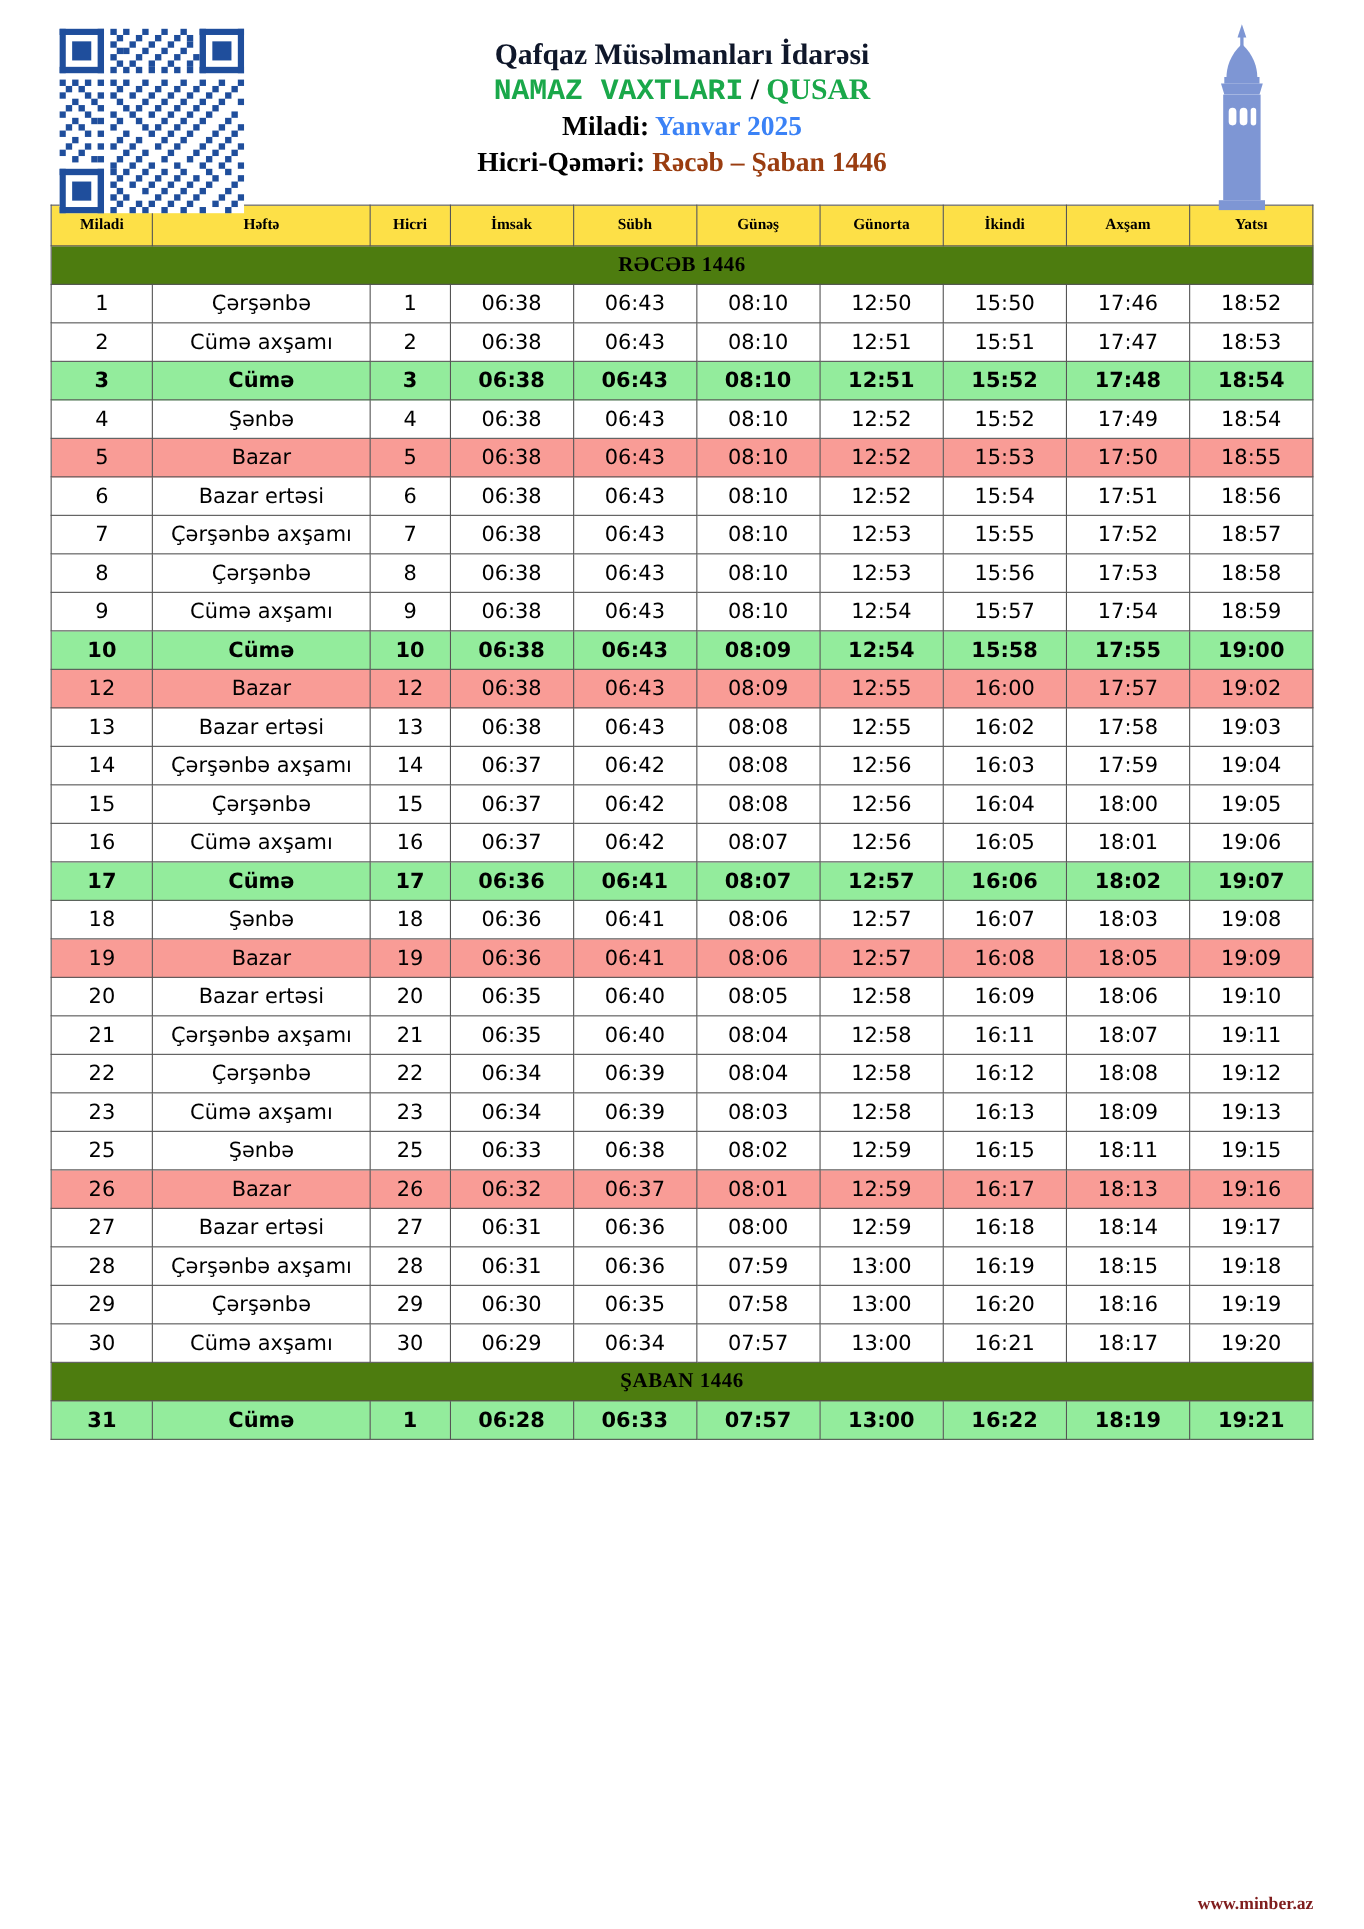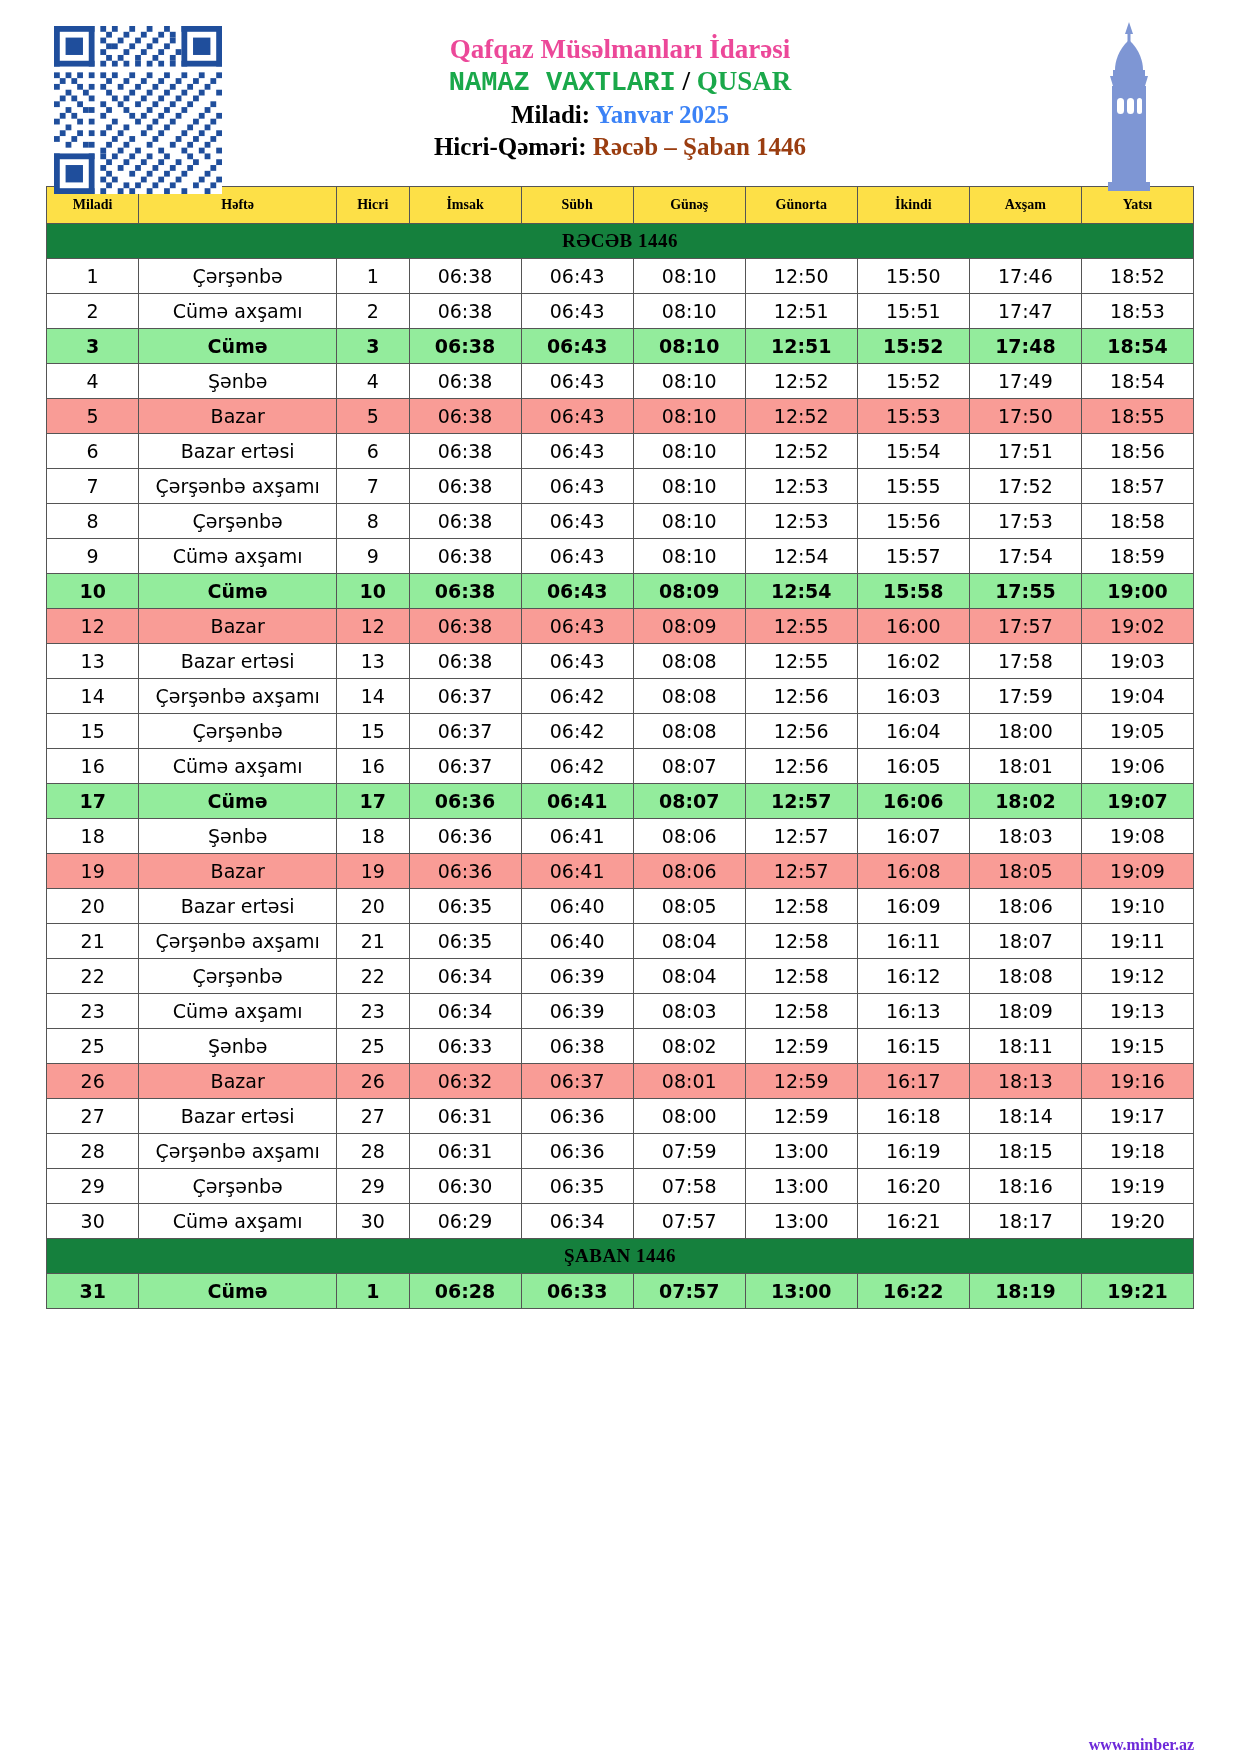--- a/index.html
+++ b/index.html
@@ -42,21 +42,21 @@
     height: 175px;
   }
   .titles {
     text-align: center;
     padding-top: 16px;
   }
   .t1 {
     font-family: "Liberation Serif", serif;
     font-weight: bold;
     font-size: 27px;
-    color: #ec4899;
+    color: #0f172a;
     line-height: 1.15;
   }
   .t2 {
     font-family: "Liberation Serif", serif;
     font-weight: bold;
     font-size: 27px;
     line-height: 1.2;
   }
   .t2 .green { color: #1aa84a; font-family: Liberation Mono, monospace; }
   .t2 .sep { color: #000; }
@@ -99,21 +99,21 @@
     font-size: 14px;
     height: 36px;
     background: #fde047;
   }
   col.c-mil { width: 84px; }
   col.c-haf { width: 180px; }
   col.c-hic { width: 66px; }
   col.c-t   { width: 102px; }
 
   tr.month td {
-    background: #15803d;
+    background: #4d7c0f;
     font-family: "Liberation Serif", serif;
     font-weight: bold;
     font-size: 19px;
     letter-spacing: 0.5px;
     margin-left: 42px;
   }
   tr.friday td {
     background: #93ec9c;
     font-weight: bold;
   }
@@ -121,25 +121,25 @@
     background: #f99c96;
   }
   td.day-name {
     font-size: 18px;
   }
   tr.friday td.day-name { font-weight: bold; }
 
   .footer {
     position: absolute;
     right: 46px;
-    bottom: 0;
+    bottom: 14px;
     font-family: "Liberation Serif", serif;
     font-weight: bold;
     font-size: 16px;
-    color: #6d28d9;
+    color: #7f1d1d;
   }
 </style>
 </head>
 <body>
 
 <div class="page">
 
   <div class="header">
 
     <svg class="qr" viewBox="0 0 29 29">

